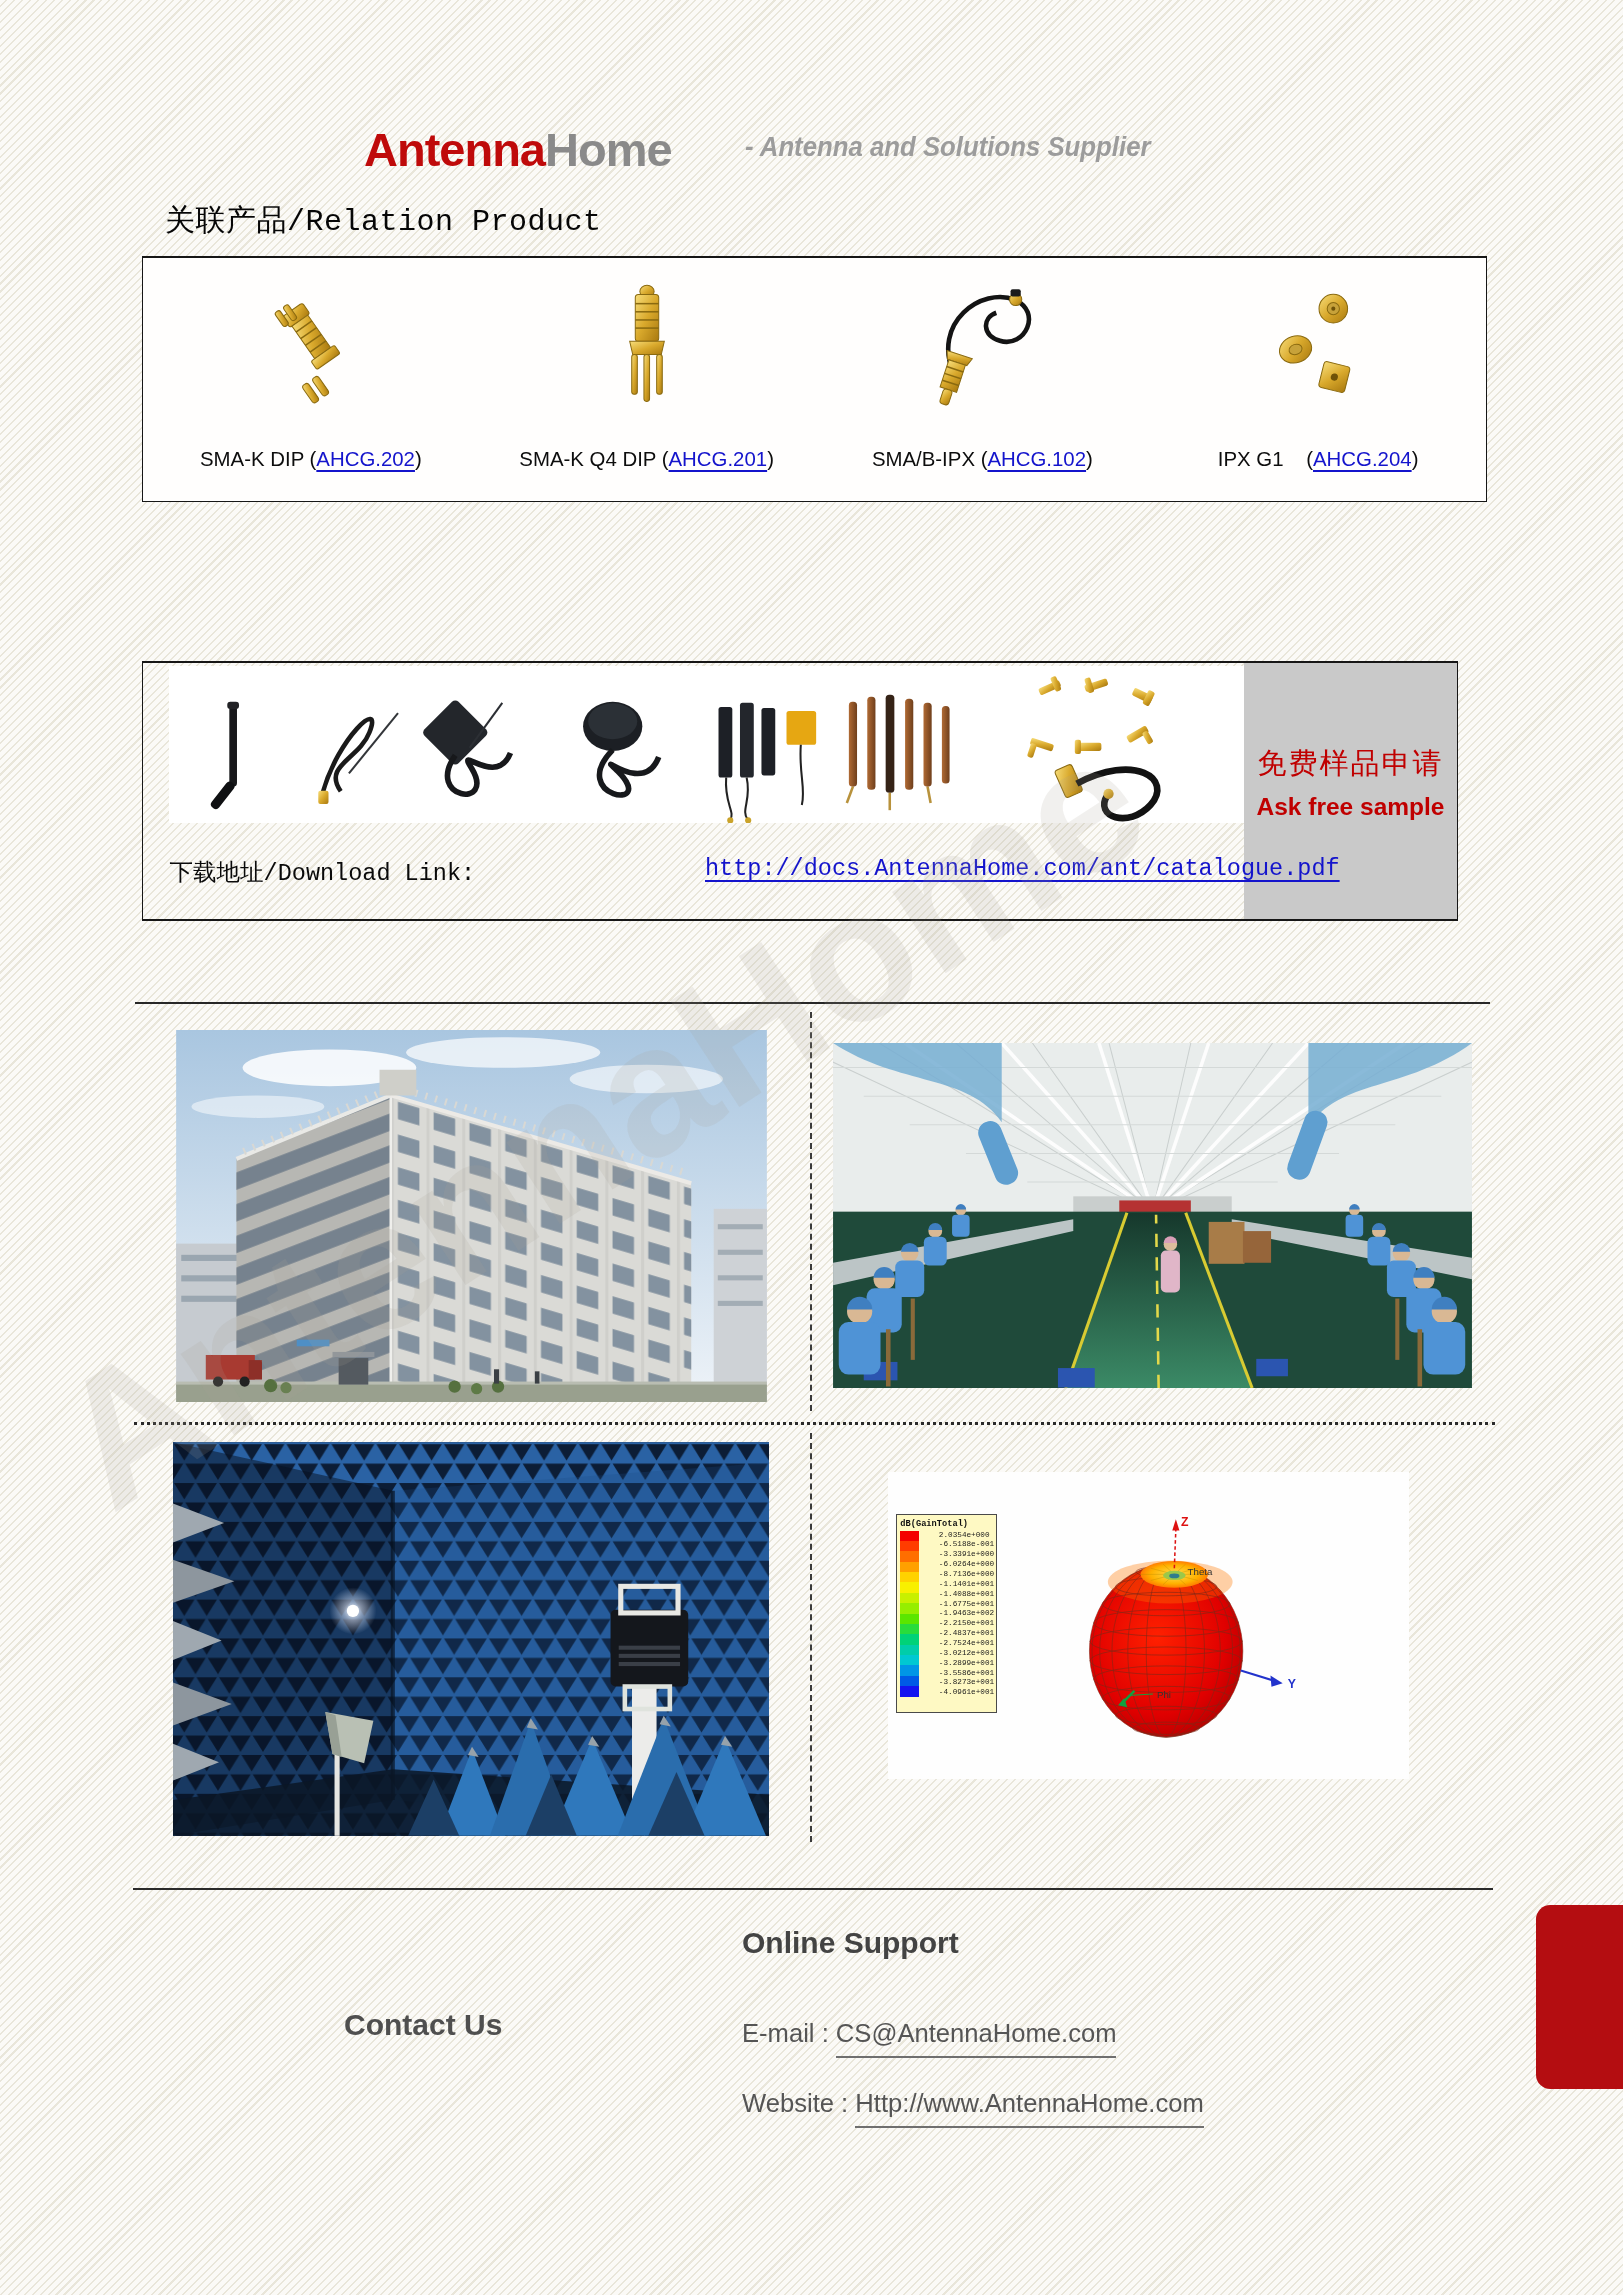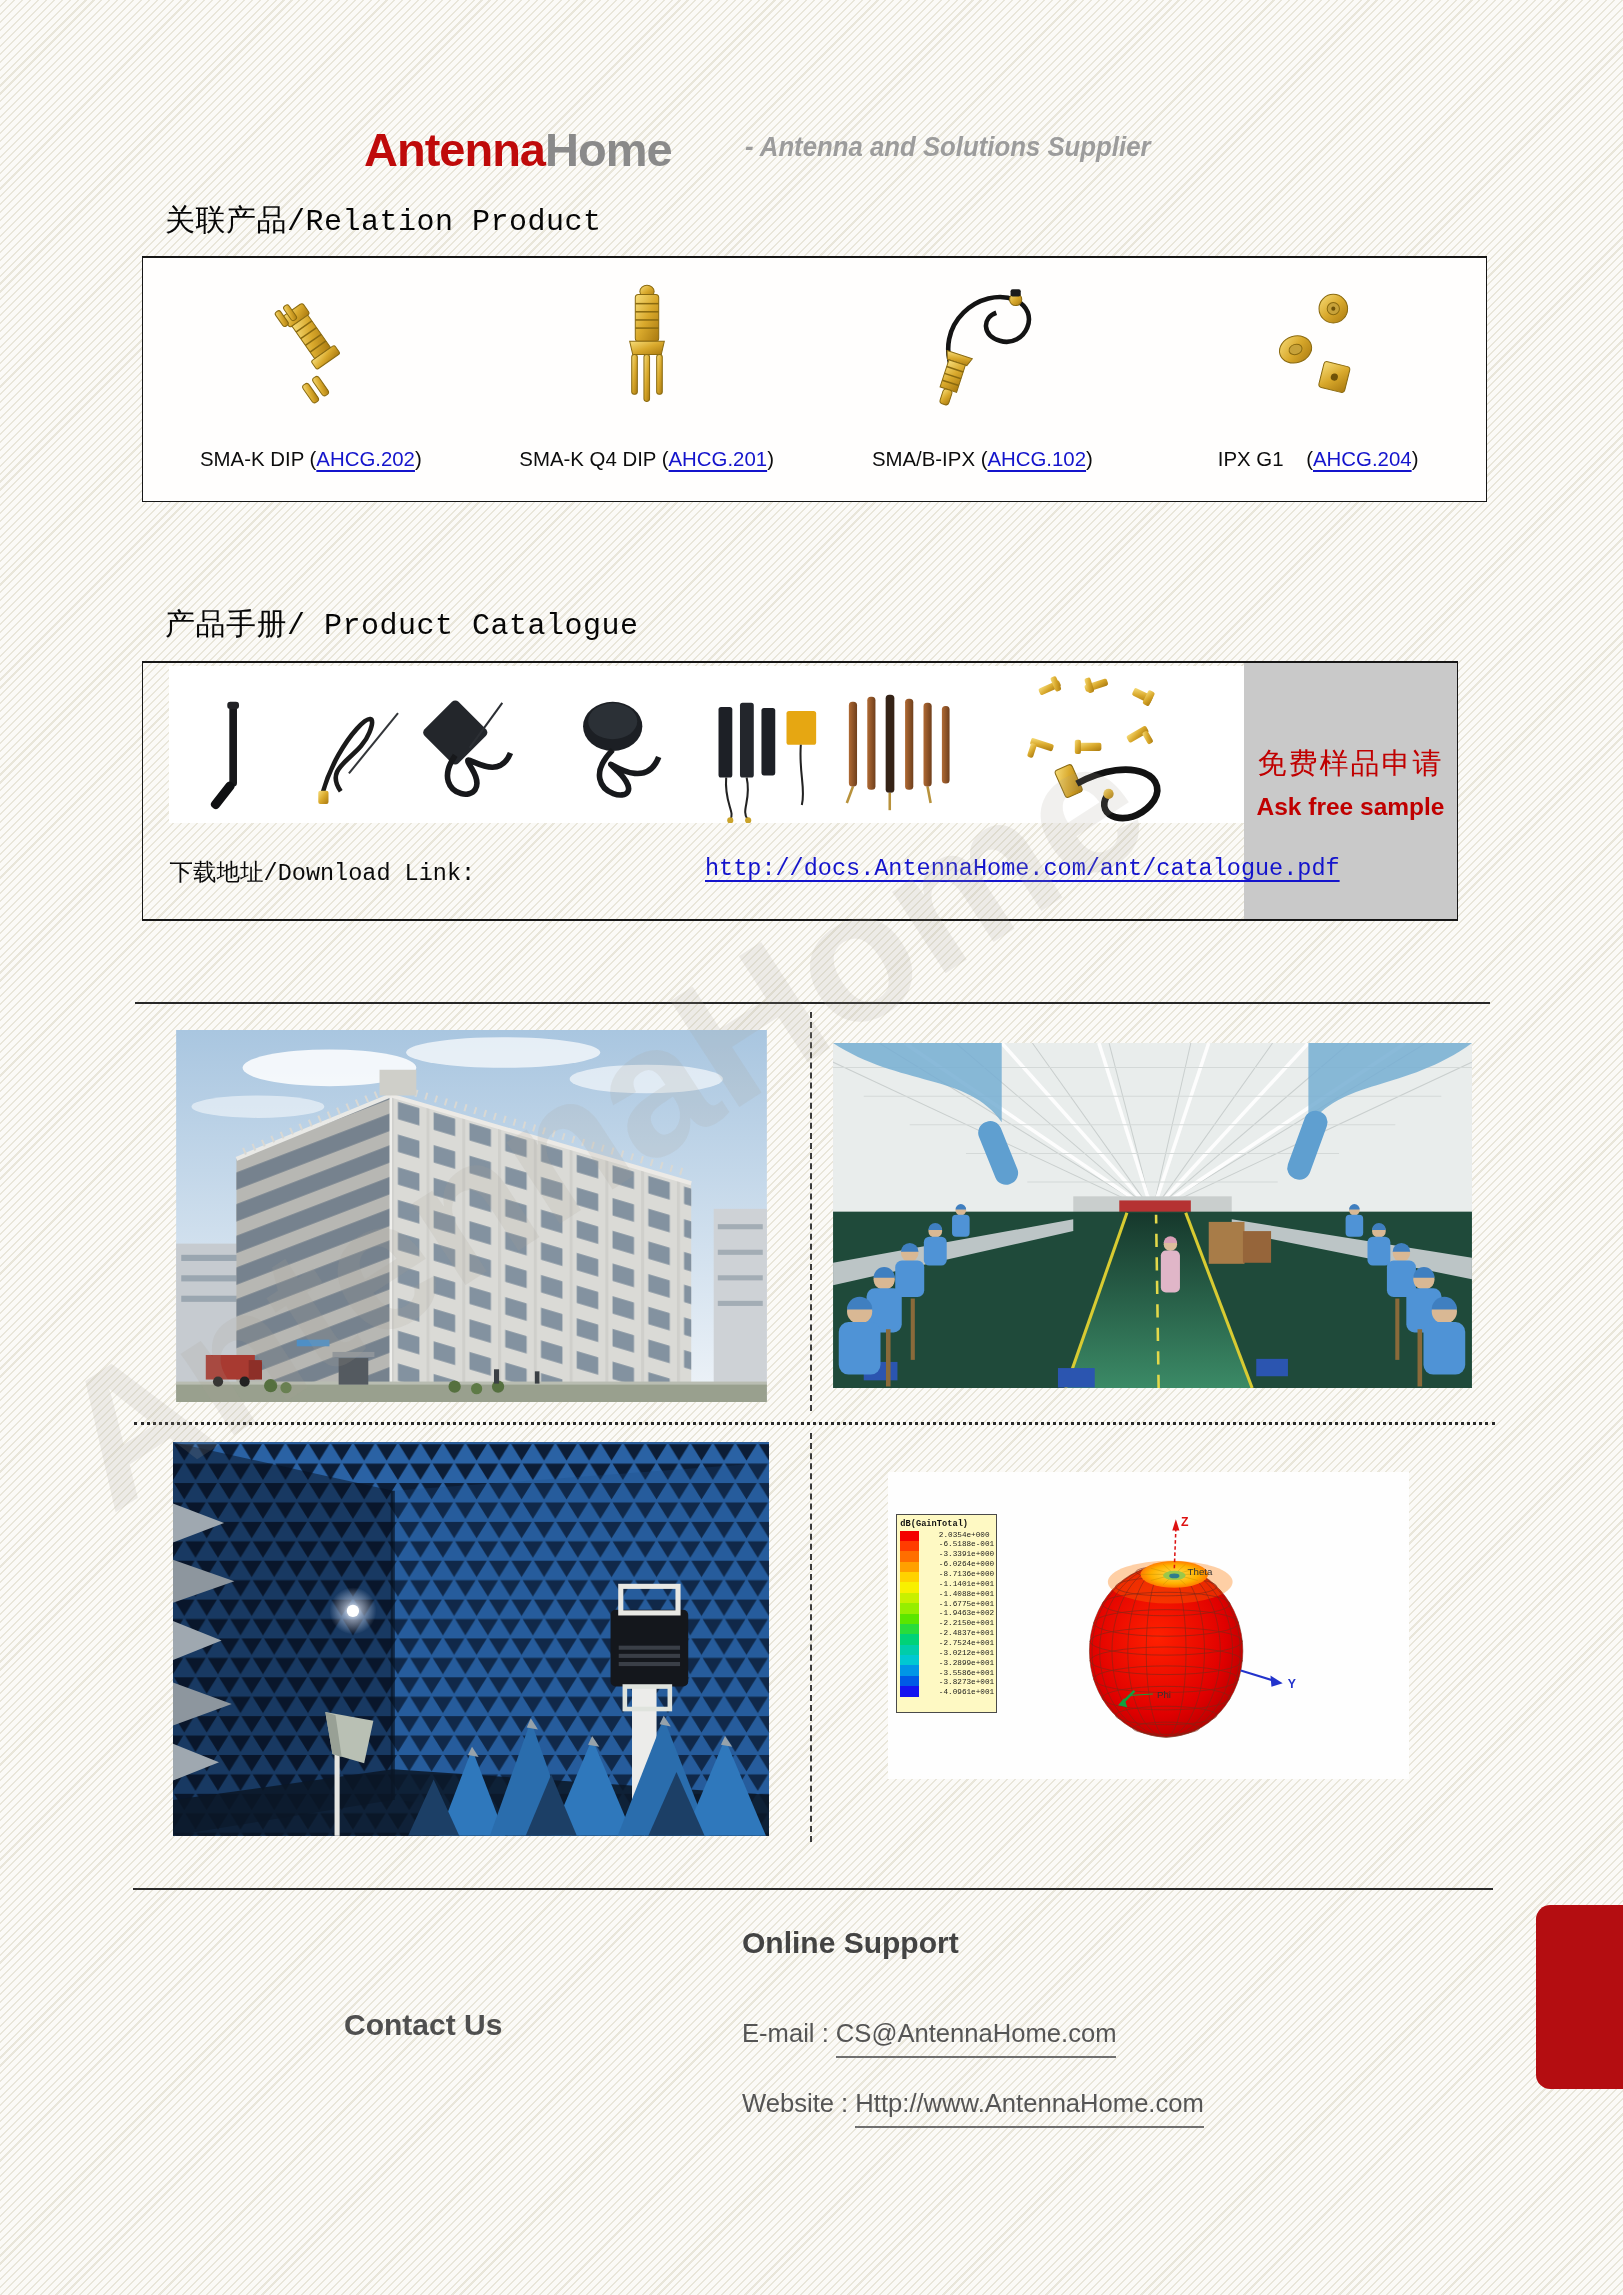--- a/index.html
+++ b/index.html
@@ -201,21 +201,20 @@
         </g>
         <g transform="translate(152,196) rotate(14)">
           <rect x="-26" y="-26" width="52" height="52" rx="6" fill="url(#g-gold)" stroke="#8a6a10" stroke-width="2"></rect>
           <circle r="7" fill="#6f5208"></circle>
         </g>
       </svg>
       <div class="caption"><span>IPX G1</span><span>    (</span><a class="link">AHCG.204</a><span>)</span></div>
     </div>
   </div>
 
-  <div class="abs h-sec h2">产品手册/ Product Catalogue</div>
   <div class="abs box2">
     <div class="catimg">
       <svg width="1075" height="157" viewBox="0 0 2103 307">
         <rect width="2103" height="307" fill="#ffffff"></rect>
 
         <g>
           <rect x="118" y="78" width="15" height="158" rx="7" fill="#17181a"></rect>
           <rect x="114" y="70" width="23" height="14" rx="6" fill="#212225"></rect>
           <rect x="96" y="222" width="18" height="62" rx="8" fill="#0f1012" transform="rotate(38 105 253)"></rect>
         </g>

